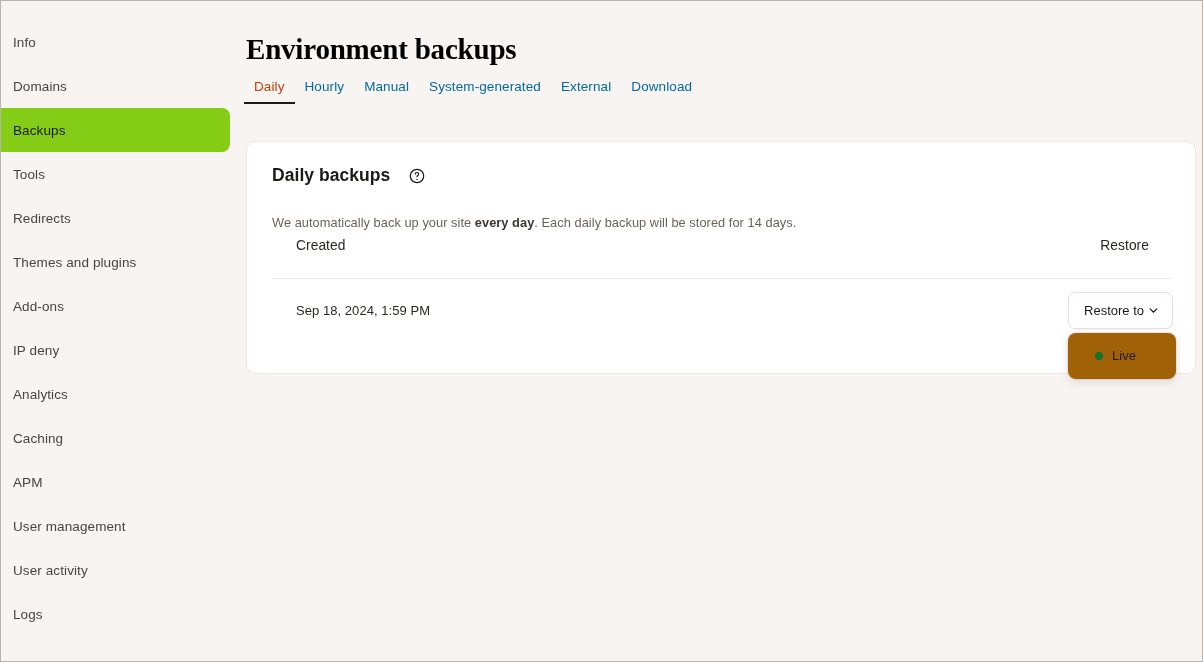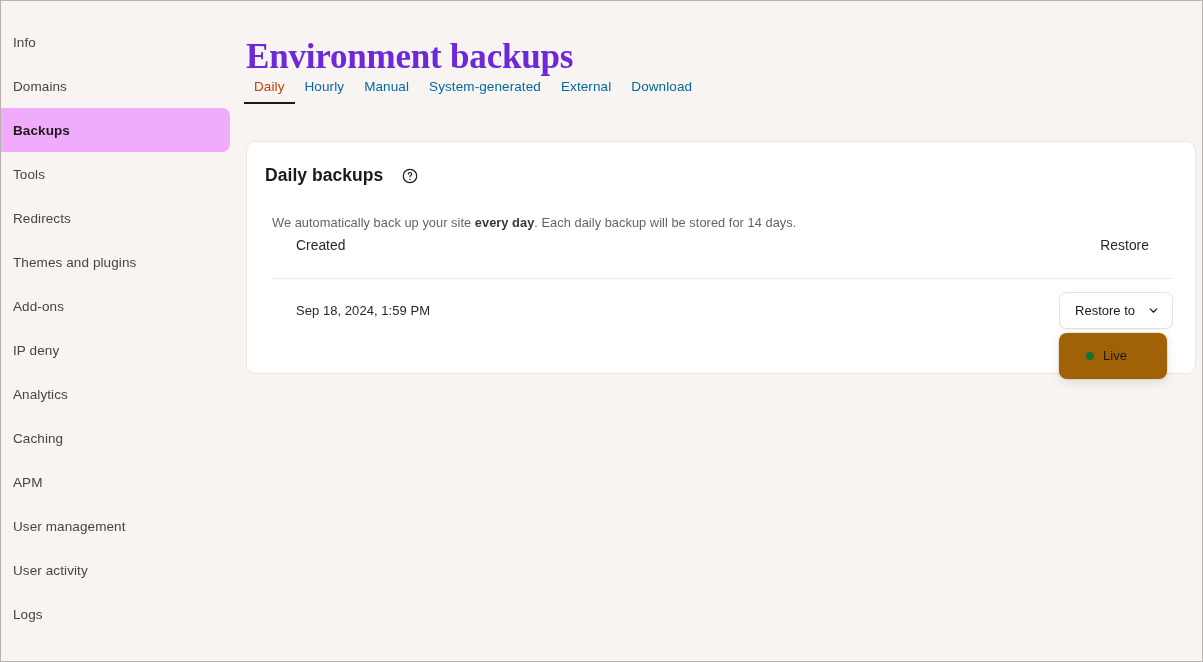--- a/index.html
+++ b/index.html
@@ -37,38 +37,38 @@
     align-items: center;
     padding-left: 12px;
     font-size: 13.5px;
     color: #4a4441;
     border-top-right-radius: 8px;
     border-bottom-right-radius: 8px;
     cursor: pointer;
     letter-spacing: 0.1px;
   }
   .nav-item.active {
-    background: #f0abfc;
+    background: #84cc16;
     color: #1c1917;
-    font-weight: 700;
+    font-weight: 400;
   }
 
   
   #main {
     position: absolute;
     left: 229px; top: 0;
     right: 0; bottom: 0;
   }
   #page-title {
     position: absolute;
     left: 16px;
     top: 13px;
     font-family: "Liberation Serif", serif;
-    font-size: 35px;
-    color: #6d28d9;
+    font-size: 29px;
+    color: #000000;
     letter-spacing: -0.2px;
     white-space: nowrap;
   }
 
   
   #tabs {
     position: absolute;
     left: 14px;
     top: 78px;
     display: flex;
@@ -102,21 +102,21 @@
     left: 16px;
     top: 140px;
     width: 950px;
     height: 233px;
     background: #ffffff;
     border: 1px solid #f0e6e1;
     border-radius: 9px;
   }
   #card-title-row {
     position: absolute;
-    left: 18px;
+    left: 25px;
     top: 23px;
     display: flex;
     align-items: center;
     gap: 19px;
   }
   #card-title {
     font-size: 17.5px;
     font-weight: bold;
     color: #1c1917;
     letter-spacing: 0.05px;
@@ -171,21 +171,21 @@
     letter-spacing: 0.05px;
   }
 
   
   #restore-wrap {
     position: relative;
   }
   #restore-btn {
     display: flex;
     align-items: center;
-    gap: 13px;
+    gap: 4px;
     height: 37px;
     padding: 0 13px 0 15px;
     background: #ffffff;
     border: 1px solid #eadfda;
     border-radius: 7px;
     font-size: 13px;
     color: #1c1917;
     cursor: pointer;
     box-shadow: 0 1px 1px rgba(60,40,30,0.04);
     white-space: nowrap;

